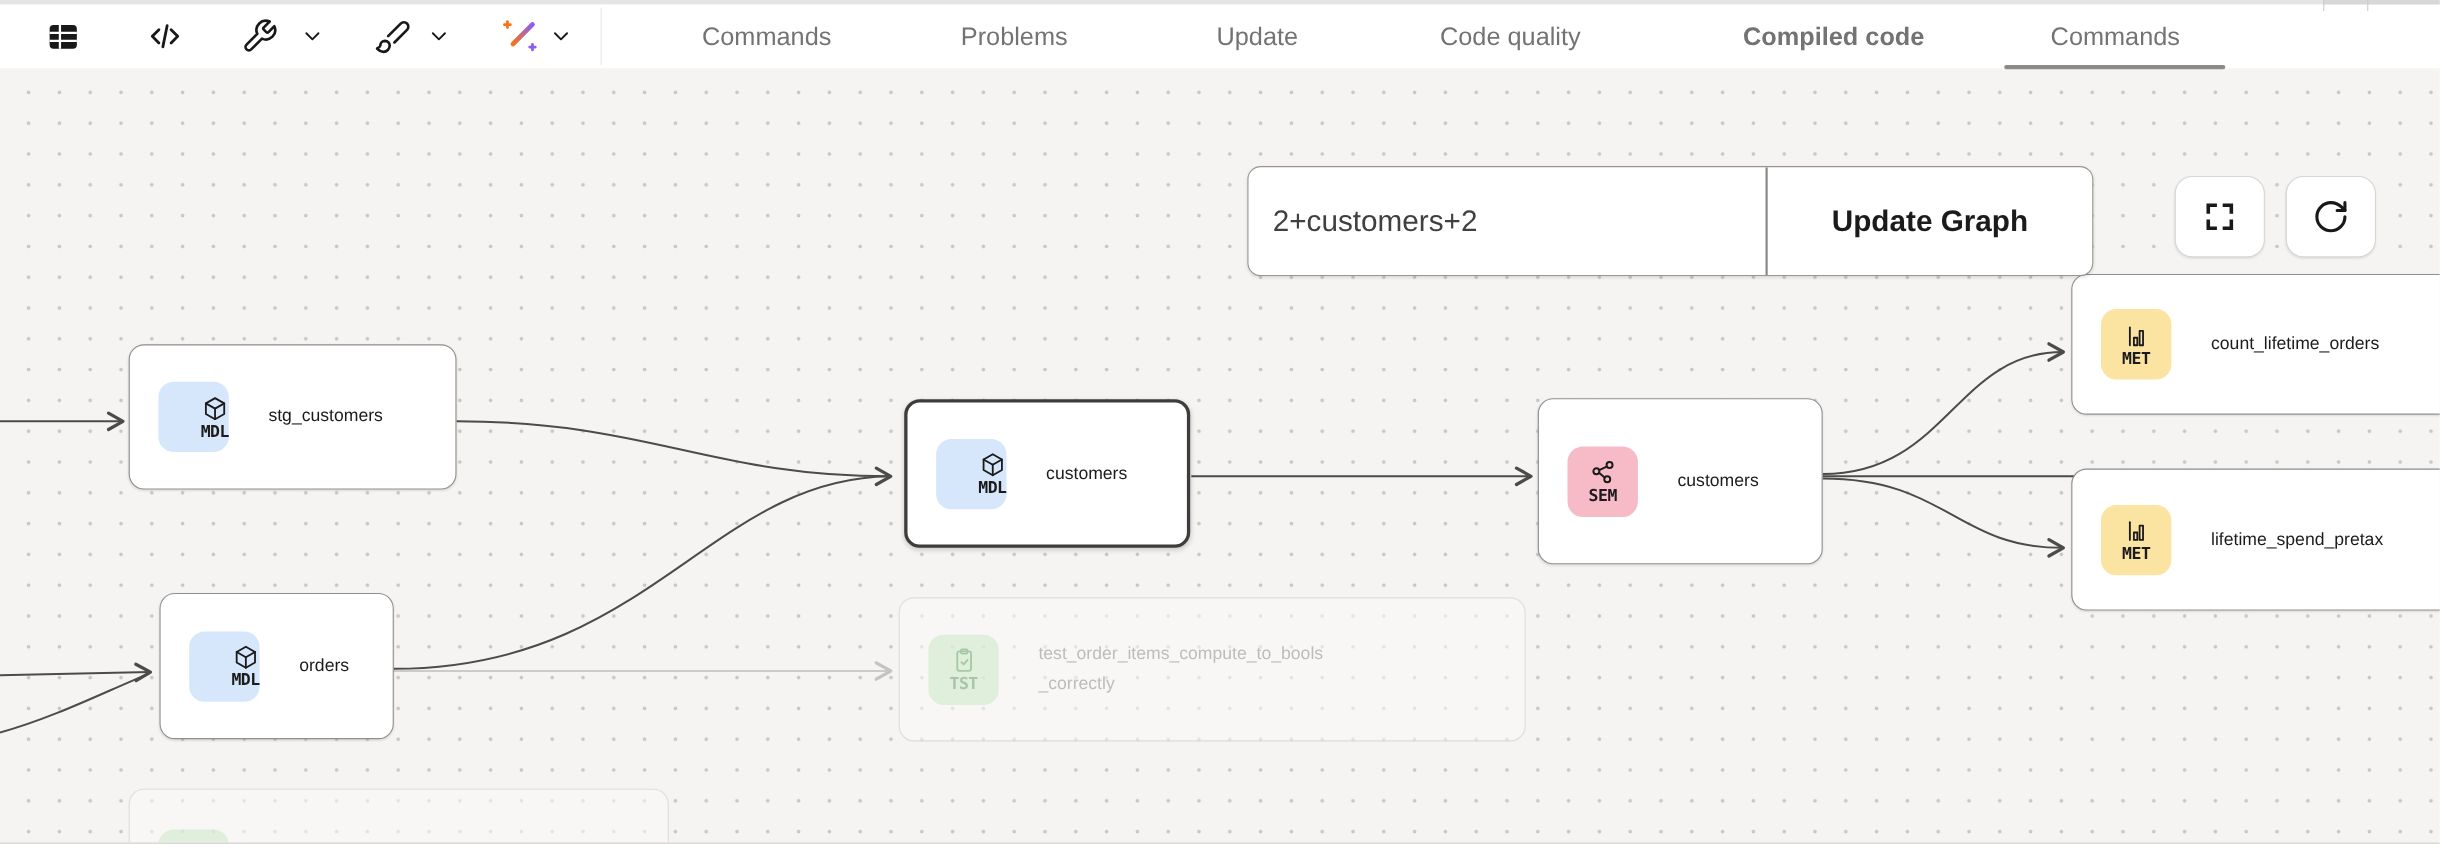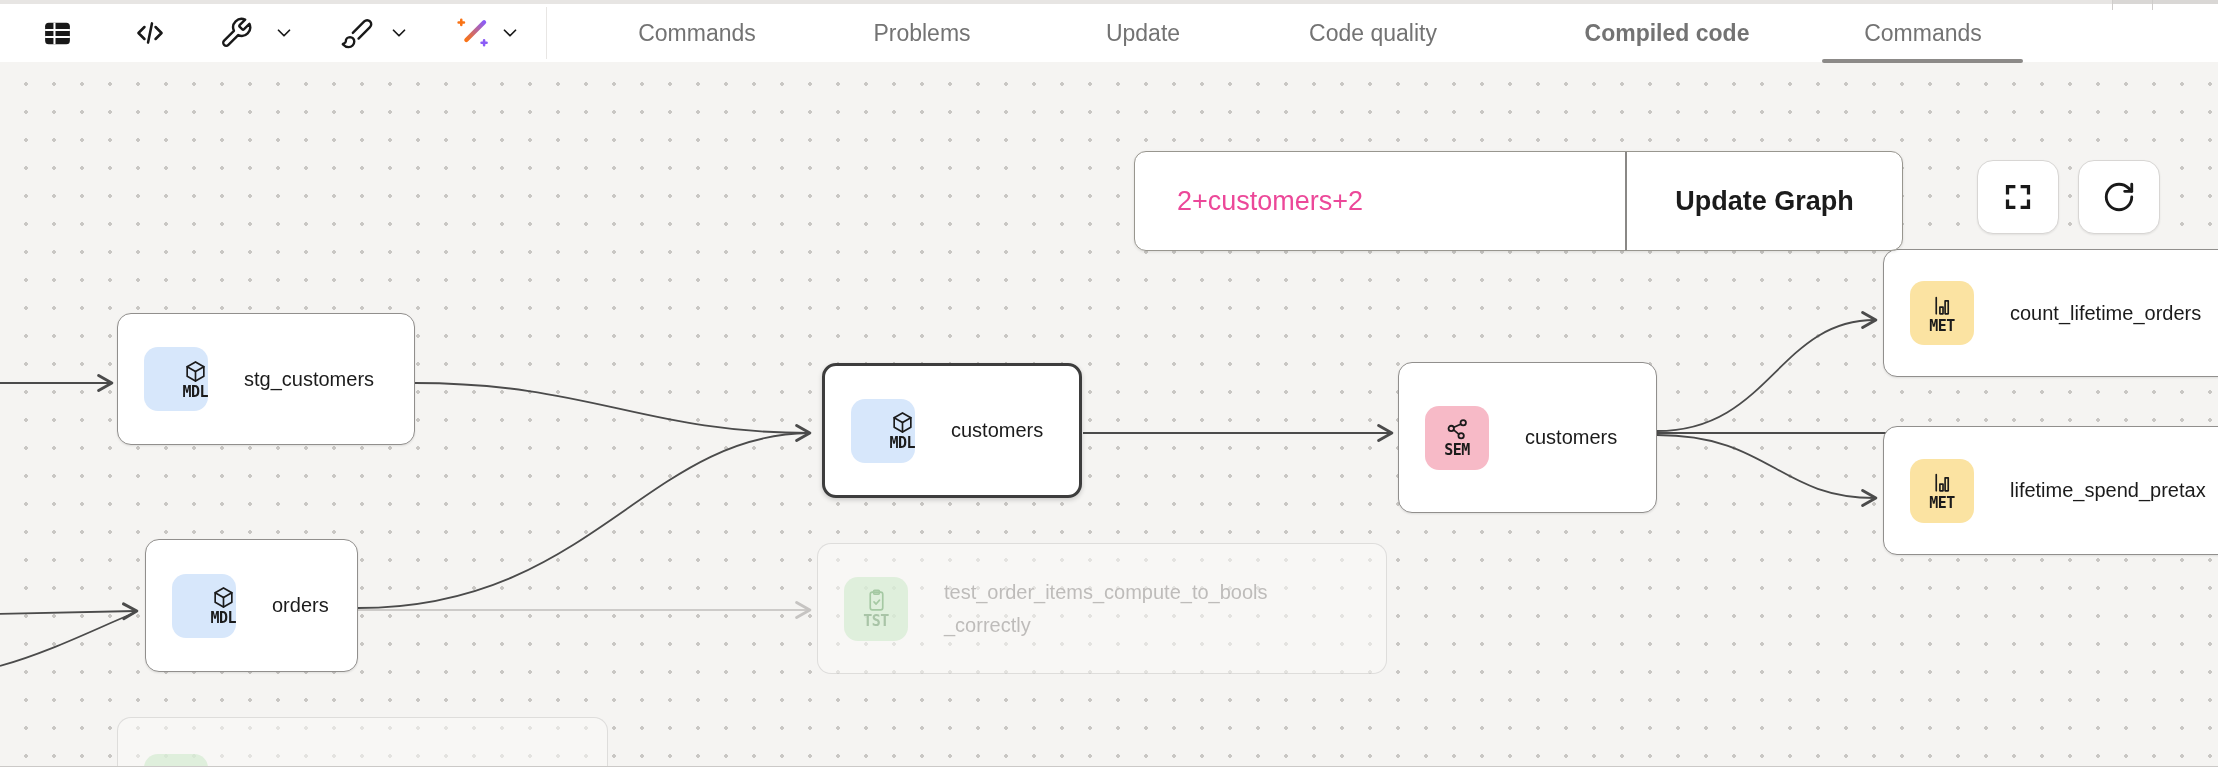--- a/index.html
+++ b/index.html
@@ -51,32 +51,32 @@
     display:flex;flex-direction:column;align-items:center;justify-content:center;gap:1px;
   }
   .badge svg{display:block;}
   .bt{font-family:"DejaVu Sans Mono","Liberation Mono",monospace;font-size:15px;font-weight:700;
       letter-spacing:-0.5px;color:#1b1b1b;line-height:1;}
   .b-mdl{background:#d7e7fb;align-items:flex-end;}
   .b-sem{background:#f7bac7;}
   .b-met{background:#fbe3a2;}
   .b-tst{background:rgba(206,234,204,.6);}
   .ghost .bt{color:#a9c4a7;}
-  .nl{font-size:20px;color:#1b1b1b;white-space:nowrap;}
+  .nl{font-size:16px;color:#1b1b1b;white-space:nowrap;}
   .ghost .nl{color:#bebcba;white-space:pre-wrap;width:360px;line-height:1.65;word-break:break-all;}
 
   
   .querybar{
     position:absolute;left:1134px;top:89px;width:769px;height:100px;box-sizing:border-box;
     background:#ffffff;border:1.5px solid #98968f;border-radius:12px;display:flex;align-items:stretch;
     box-shadow:0 1px 3px rgba(0,0,0,.10);z-index:6;overflow:hidden;
   }
   .qinput{
     flex:0 0 448px;border:none;outline:none;background:transparent;
-    font-family:"Liberation Sans",sans-serif;font-size:27px;color:#ec4899;padding:0 0 0 42px;
+    font-family:"Liberation Sans",sans-serif;font-size:27px;color:#404040;padding:0 0 0 22px;
   }
   .qdivider{flex:0 0 2px;background:#8a8886;}
   .qbtn{
     flex:1;border:none;background:transparent;cursor:pointer;
     font-family:"Liberation Sans",sans-serif;font-size:27px;font-weight:700;color:#1b1b1b;
   }
   .iconbtn{
     position:absolute;top:98px;width:82px;height:74px;box-sizing:border-box;
     background:#ffffff;border:1.5px solid #d8d6d4;border-radius:16px;
     display:flex;align-items:center;justify-content:center;cursor:pointer;

